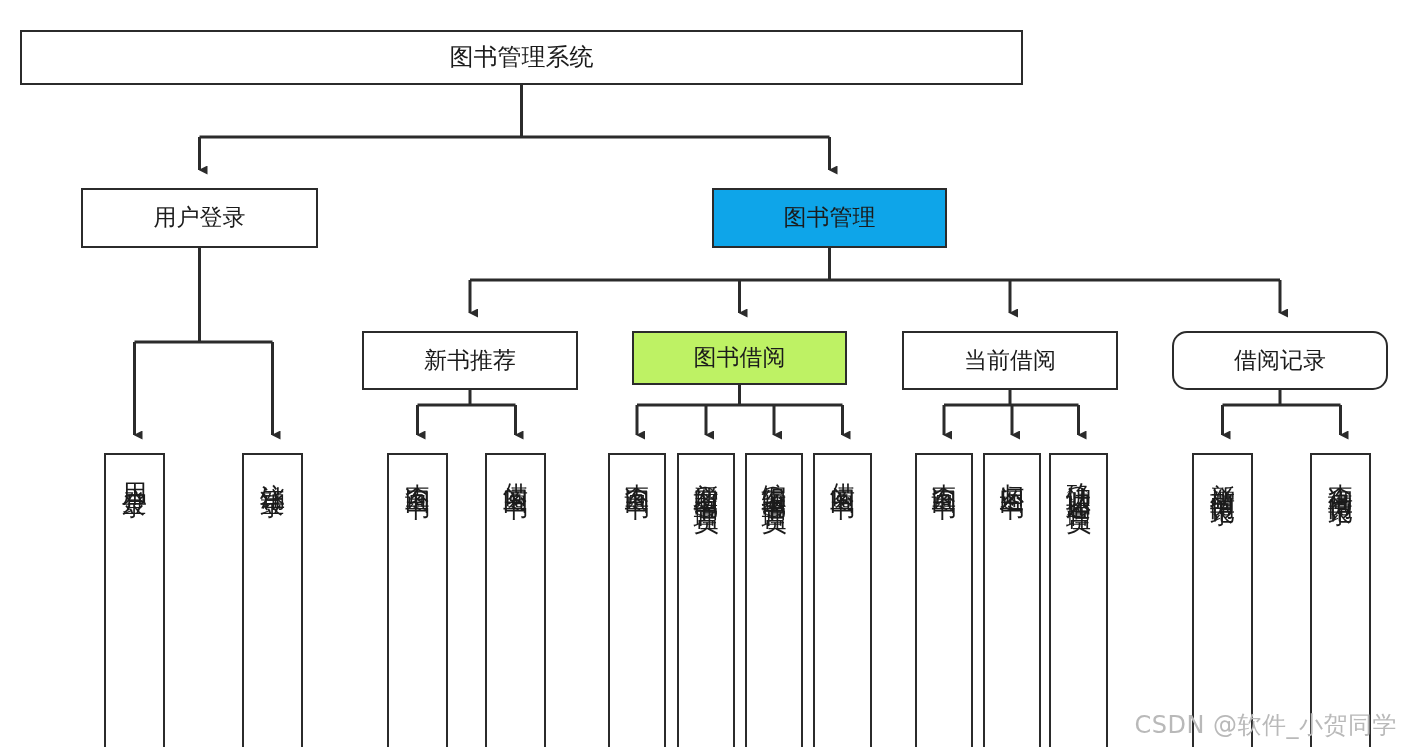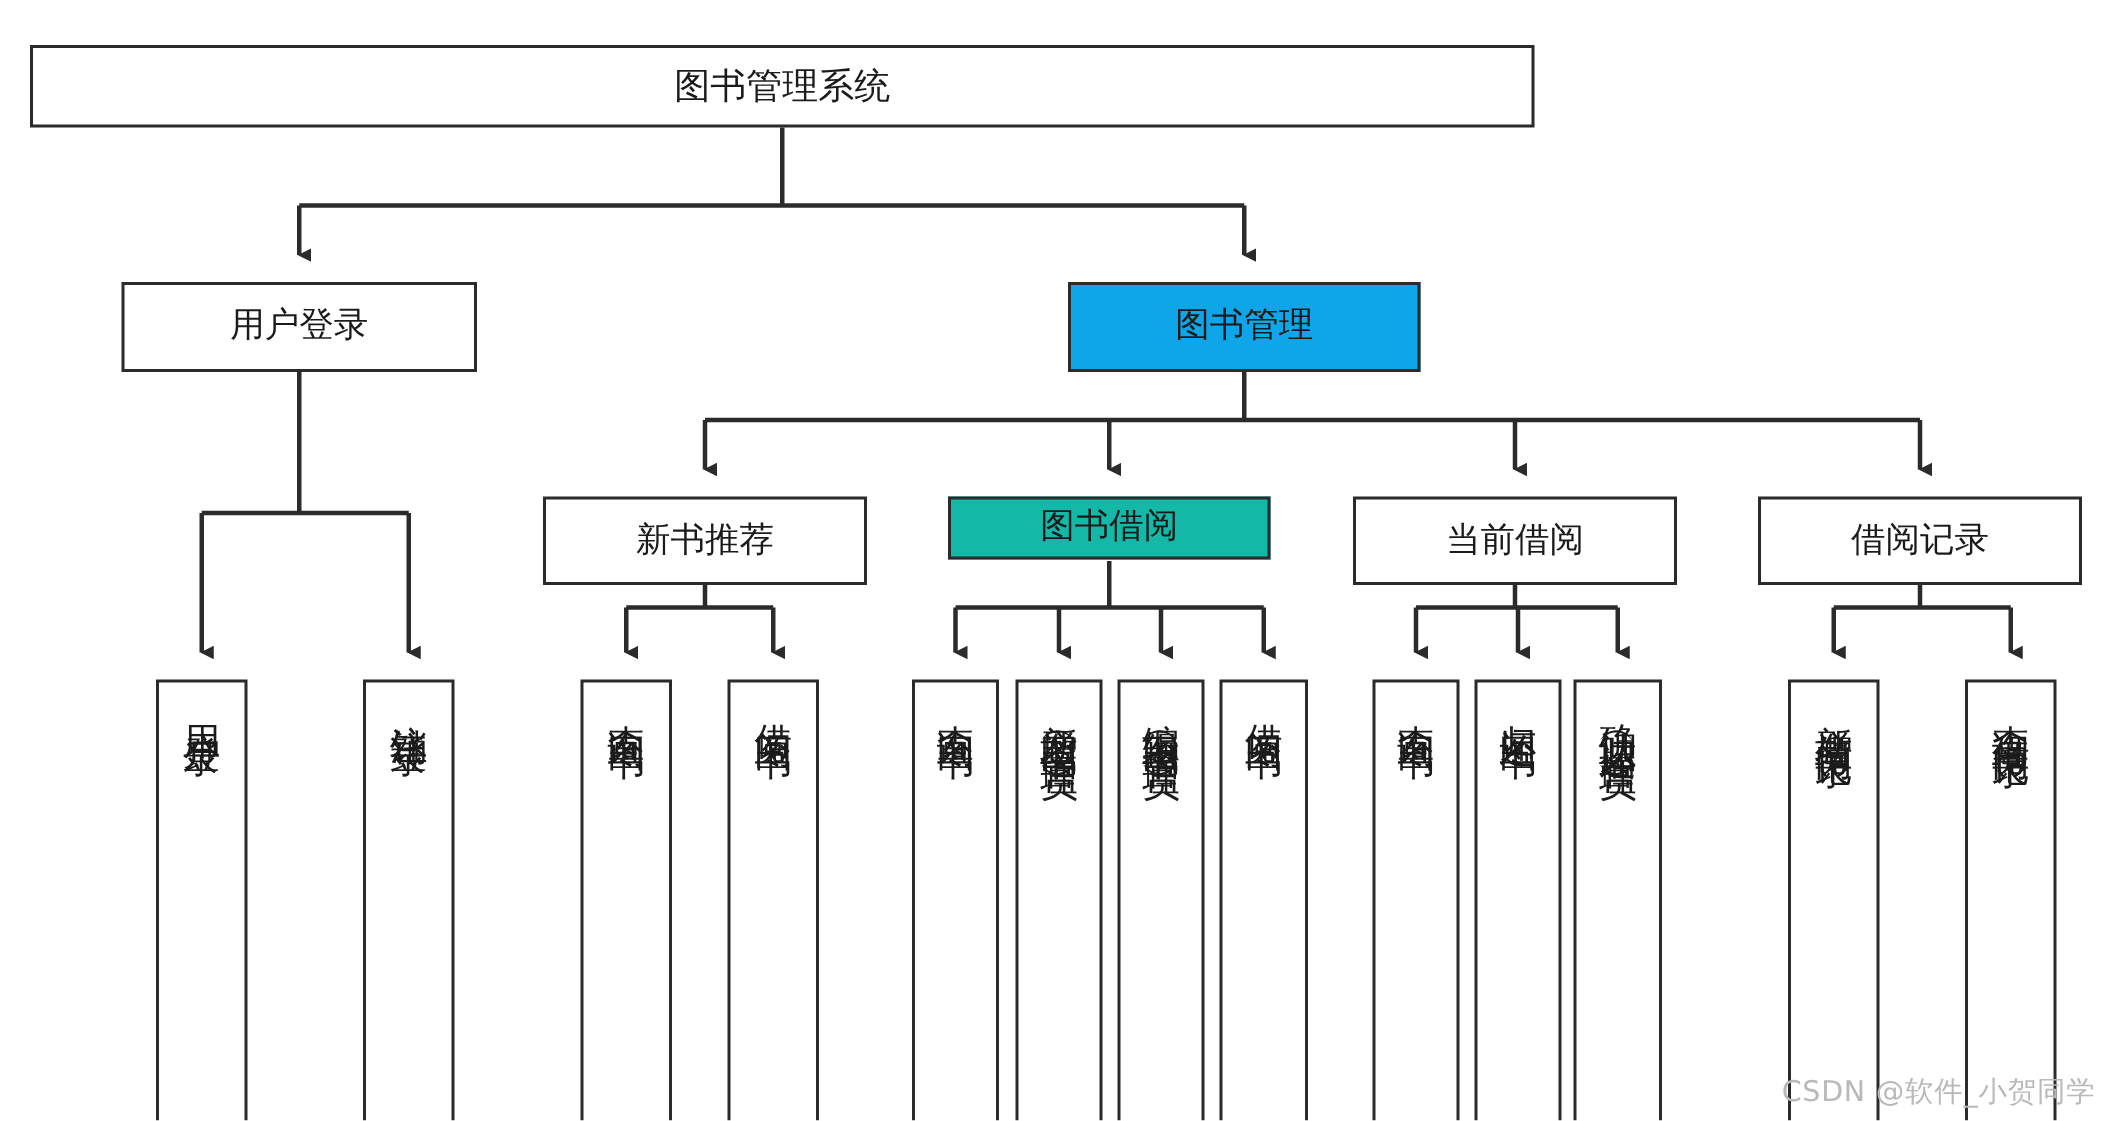--- a/index.html
+++ b/index.html
@@ -60,21 +60,21 @@
     text-orientation: upright;
     font-size: 25px;
     letter-spacing: 4px;
     line-height: 1;
     white-space: nowrap;
   }
   #watermark {
     position: absolute;
     right: 8px;
     bottom: 6px;
-    font-size: 19px;
+    font-size: 24px;
     color: #b9b9b9;
     letter-spacing: 0.5px;
     z-index: 20;
     pointer-events: none;
     white-space: nowrap;
   }
 </style>
 </head>
 <body>
 
@@ -129,27 +129,27 @@
       </div>
       <div class="node horiz" style="left: 81px; top: 172px; width: 237px; height: 60px; border-color: rgb(43, 43, 43); background: rgb(255, 255, 255);">
         <span class="node-label" style="color: rgb(27, 27, 27);">用户登录</span>
       </div>
       <div class="node horiz" style="left: 712px; top: 172px; width: 235px; height: 60px; border-color: rgb(43, 43, 43); background: #0ea5e9;">
         <span class="node-label" style="color: rgb(27, 27, 27);">图书管理</span>
       </div>
       <div class="node horiz" style="left: 362px; top: 315px; width: 216px; height: 59px; border-color: rgb(43, 43, 43); background: rgb(255, 255, 255);">
         <span class="node-label" style="color: rgb(27, 27, 27);">新书推荐</span>
       </div>
-      <div class="node horiz" style="left: 632px; top: 315px; width: 215px; height: 42px; border-color: rgb(43, 43, 43); background: #14b8a6;">
+      <div class="node horiz" style="left: 632px; top: 315px; width: 215px; height: 54px; border-color: rgb(43, 43, 43); background: #bef264;">
         <span class="node-label" style="color: rgb(27, 27, 27);">图书借阅</span>
       </div>
       <div class="node horiz" style="left: 902px; top: 315px; width: 216px; height: 59px; border-color: rgb(43, 43, 43); background: rgb(255, 255, 255);">
         <span class="node-label" style="color: rgb(27, 27, 27);">当前借阅</span>
       </div>
-      <div class="node horiz" style="left: 1172px; top: 315px; width: 216px; height: 59px; border-color: rgb(43, 43, 43); background: rgb(255, 255, 255);">
+      <div class="node horiz" style="left: 1172px; top: 315px; width: 216px; height: 59px; border-color: rgb(43, 43, 43); background: rgb(255, 255, 255); border-radius: 15px;">
         <span class="node-label" style="color: rgb(27, 27, 27);">借阅记录</span>
       </div>
       <div class="node vert" style="left: 104px; top: 437px; width: 61px; height: 298px; border-color: rgb(43, 43, 43); background: rgb(255, 255, 255);">
         <span class="node-label" style="color: rgb(27, 27, 27);">用户登录</span>
       </div>
       <div class="node vert" style="left: 242px; top: 437px; width: 61px; height: 298px; border-color: rgb(43, 43, 43); background: rgb(255, 255, 255);">
         <span class="node-label" style="color: rgb(27, 27, 27);">注销登录</span>
       </div>
       <div class="node vert" style="left: 387px; top: 437px; width: 61px; height: 298px; border-color: rgb(43, 43, 43); background: rgb(255, 255, 255);">
         <span class="node-label" style="color: rgb(27, 27, 27);">查询图书</span>

